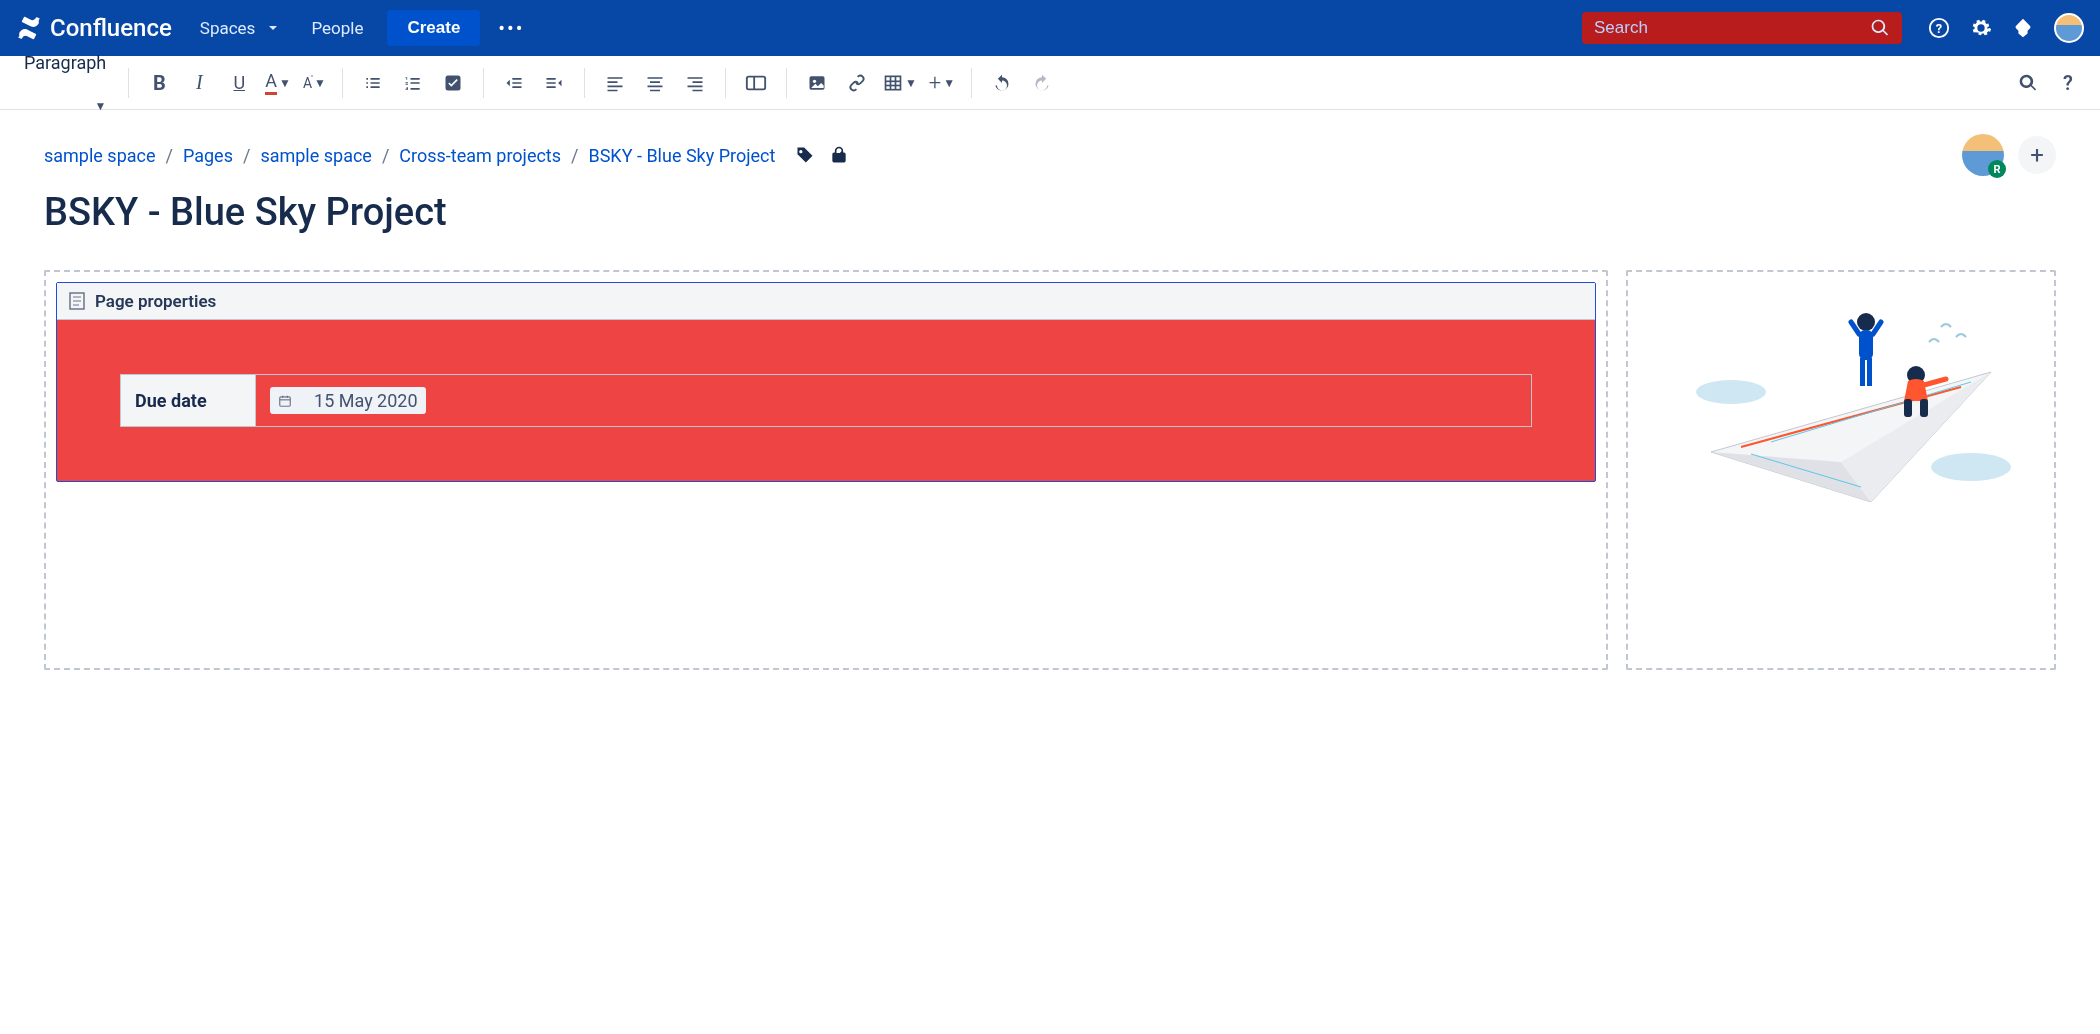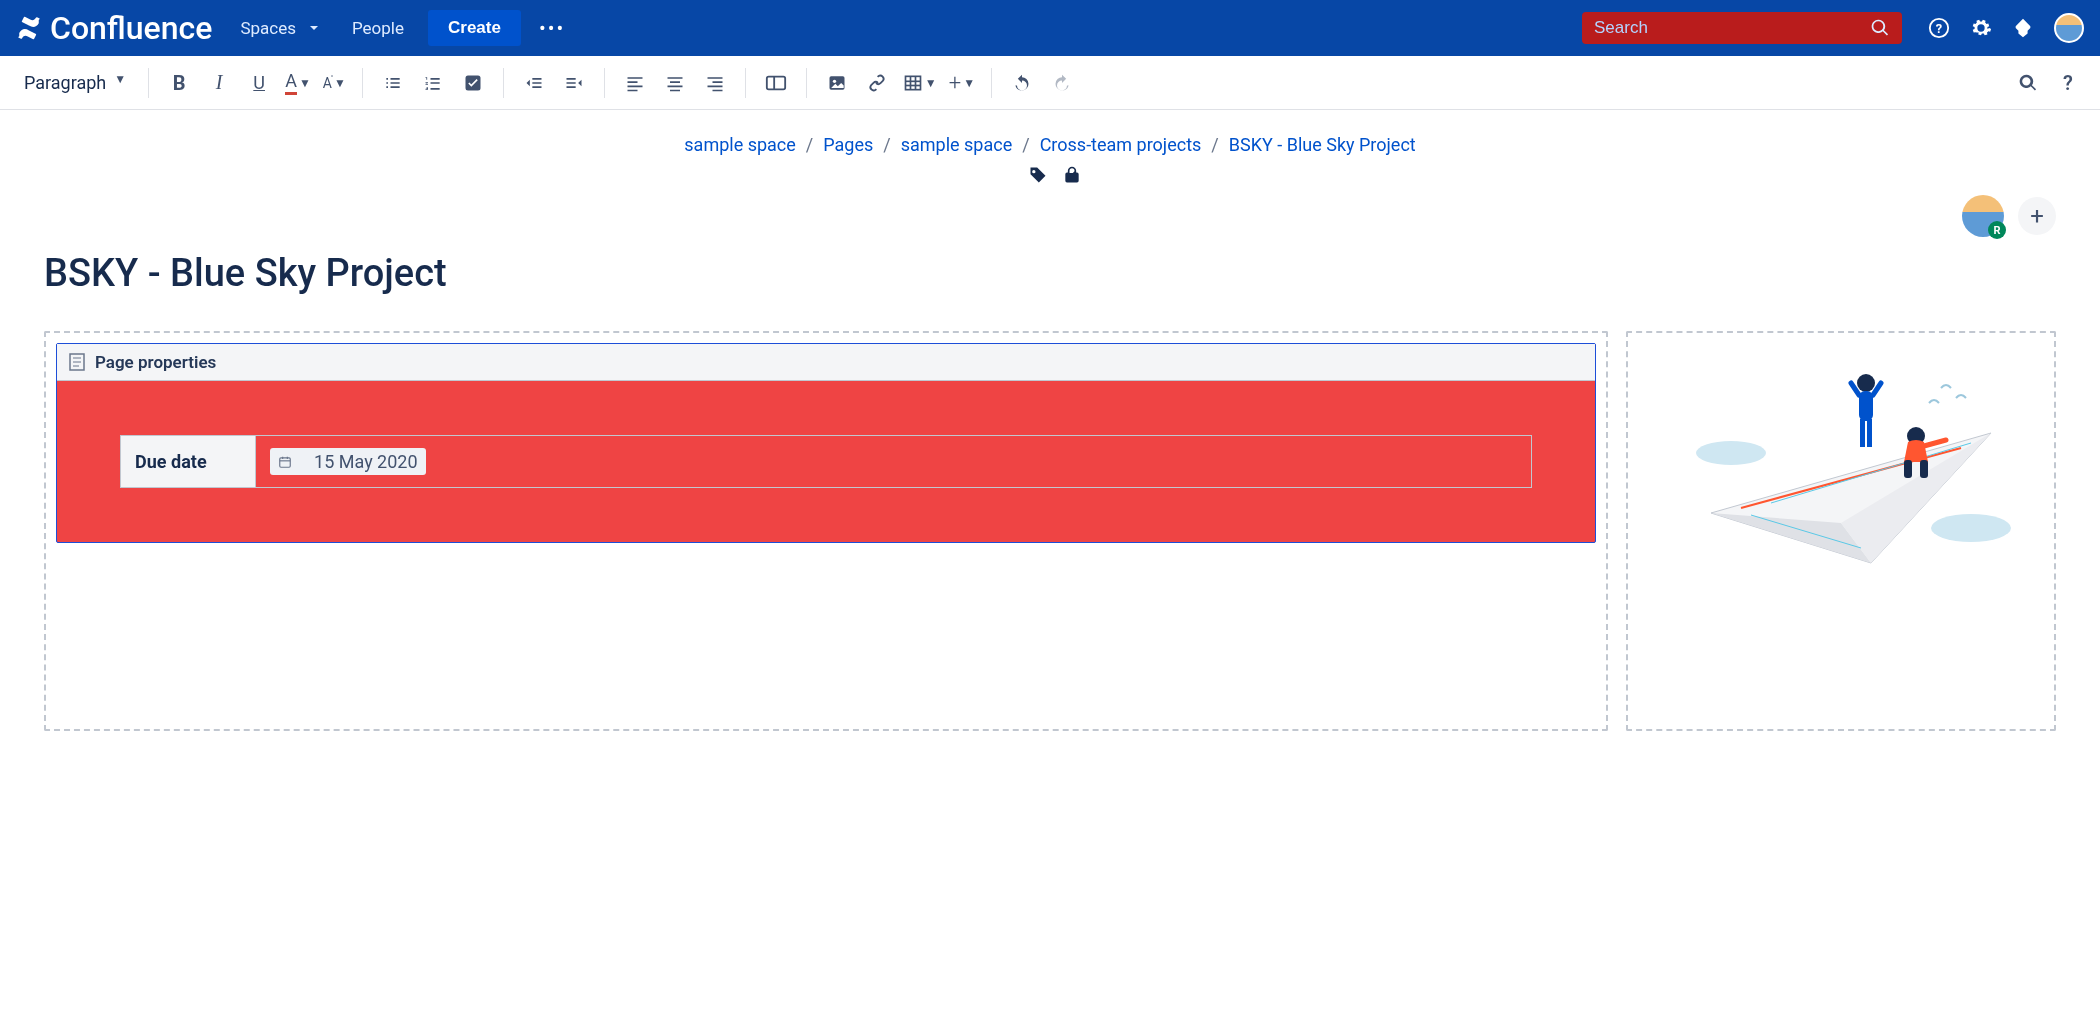--- a/index.html
+++ b/index.html
@@ -1,40 +1,40 @@
 <!DOCTYPE html>
 <html><head>
 <meta charset="utf-8">
 <style>
 * { box-sizing: border-box; margin: 0; padding: 0; }
 body { font-family: -apple-system, BlinkMacSystemFont, "Segoe UI", Roboto, sans-serif; background: #fff; color: #172B4D; }
 
 .topbar { background: #0747A6; height: 56px; display: flex; align-items: center; padding: 0 16px; gap: 8px; }
-.logo { display: flex; align-items: center; gap: 8px; color: #fff; font-size: 32px; font-weight: 500; padding-right: 8px; }
+.logo { display: flex; align-items: center; gap: 8px; color: #fff; font-size: 24px; font-weight: 500; padding-right: 8px; }
 .logo-icon svg { display: block; }
 .nav-item { color: #DEEBFF; font-size: 17px; padding: 8px 12px; cursor: pointer; display: flex; align-items: center; gap: 12px; }
 .create-btn { background: #0052CC; color: #fff; border: none; padding: 8px 20px; font-size: 17px; font-weight: 600; border-radius: 3px; cursor: pointer; margin-left: 4px; }
 .more-btn { color: #fff; padding: 8px 10px; cursor: pointer; font-size: 20px; letter-spacing: 2px; }
 .spacer { flex: 1; }
 .search-box { background: #b91c1c; border-radius: 4px; display: flex; align-items: center; padding: 6px 12px; width: 320px; margin-right: 12px; }
 .search-box input { background: transparent; border: none; color: #DEEBFF; font-size: 17px; flex: 1; outline: none; }
 .search-box input::placeholder { color: #B3D4FF; }
 .search-box .sicon { color: #DEEBFF; }
 .topicon { color: #fff; padding: 6px; cursor: pointer; display: flex; align-items: center; justify-content: center; }
 .avatar { width: 30px; height: 30px; border-radius: 50%; background: linear-gradient(#f4c078 40%, #5e9bd6 40%); border: 2px solid #fff; margin-left: 6px; cursor: pointer; }
 
 .toolbar { height: 54px; border-bottom: 1px solid #DFE1E6; display: flex; align-items: center; padding: 0 14px; gap: 4px; }
-.tb-sel { display: flex; align-items: flex-start; gap: 8px; font-size: 18px; color: #172B4D; padding: 6px 10px; cursor: pointer; }
+.tb-sel { display: flex; align-items: flex-end; gap: 26px; font-size: 18px; color: #172B4D; padding: 6px 10px; cursor: pointer; flex-direction: column; }
 .tb-sep { width: 1px; height: 30px; background: #DFE1E6; margin: 0 8px; }
 .tb-btn { width: 36px; height: 36px; display: flex; align-items: center; justify-content: center; cursor: pointer; color: #42526E; border-radius: 3px; }
 .tb-btn.wide { width: auto; padding: 0 4px; gap: 2px; }
 .tb-right { margin-left: auto; display: flex; gap: 4px; }
 
 .content { padding: 24px 44px; }
-.breadcrumb-row { display: flex; align-items: center; gap: 10px; flex-direction: column; }
+.breadcrumb-row { display: flex; align-items: center; gap: 10px; }
 .breadcrumb { display: flex; align-items: center; gap: 10px; font-size: 18px; flex-wrap: wrap; }
 .breadcrumb a { color: #0052CC; text-decoration: none; cursor: pointer; }
 .breadcrumb .sep { color: #6B778C; }
 .bc-icons { display: flex; gap: 14px; color: #172B4D; margin-left: 10px; }
 .bc-right { margin-left: auto; display: flex; align-items: center; gap: 14px; }
 .bc-avatar { width: 42px; height: 42px; border-radius: 50%; background: linear-gradient(#f4c078 40%, #5e9bd6 40%); position: relative; cursor: pointer; }
 .bc-avatar::after { content: "R"; position: absolute; bottom: -2px; right: -2px; width: 18px; height: 18px; background: #00875A; color: #fff; border-radius: 50%; font-size: 11px; display: flex; align-items: center; justify-content: center; font-weight: 700; }
 .bc-add { width: 38px; height: 38px; border-radius: 50%; background: #F4F5F7; display: flex; align-items: center; justify-content: center; color: #42526E; font-size: 24px; cursor: pointer; }
 
 .page-title { font-size: 38px; font-weight: 500; color: #172B4D; margin: 14px 0 36px; }

